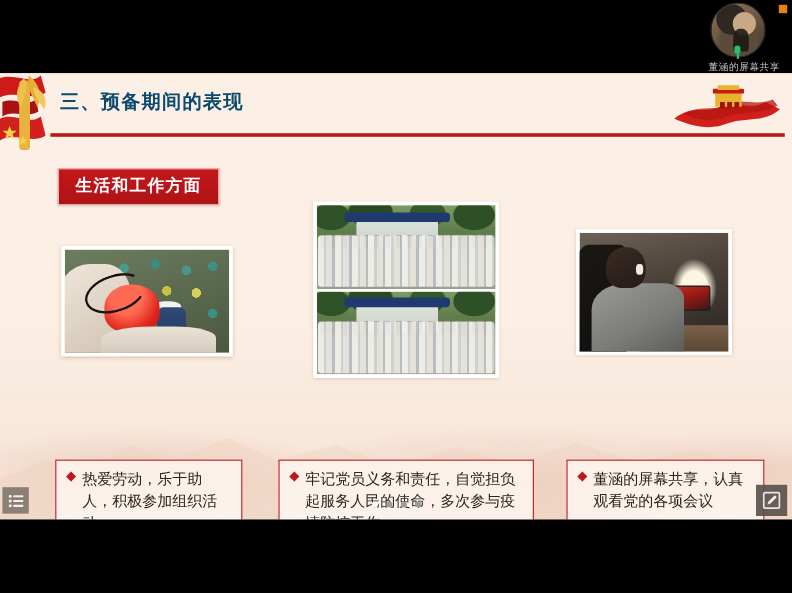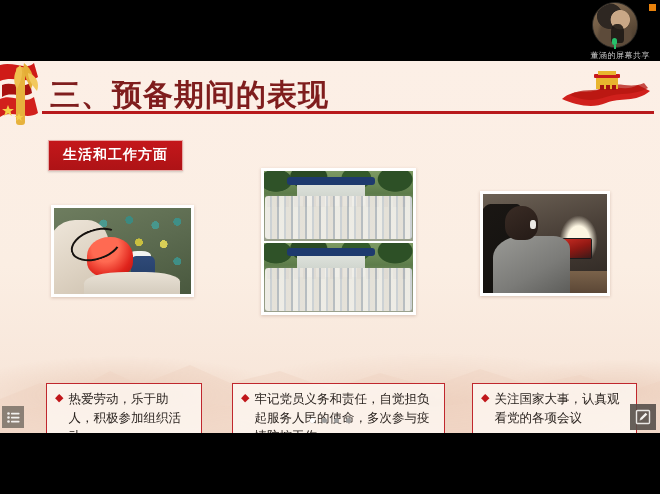--- a/index.html
+++ b/index.html
@@ -56,22 +56,22 @@
       radial-gradient(ellipse 240px 56px at 120px 112px, #cf9877 0%, rgba(207,152,119,0) 70%),
       radial-gradient(ellipse 300px 70px at 430px 120px, #d7a183 0%, rgba(215,161,131,0) 72%),
       radial-gradient(ellipse 180px 46px at 620px 108px, #d4a184 0%, rgba(212,161,132,0) 70%);
   }
   .watermark svg { position: absolute; left: 0; bottom: 0; width: 660px; height: 120px; }
 
   
   .header { position: absolute; left: 0; top: 0; width: 660px; height: 70px; }
   .header-rule { position: absolute; left: 42px; top: 50px; width: 612px; height: 3px;
                  background: #b8191b; }
-  .header-title { position: absolute; left: 50px; top: 14px; font-size: 30px;
-                  font-weight: bold; color: #7f1d1d; letter-spacing: 1px;
+  .header-title { position: absolute; left: 50px; top: 14px; font-size: 16px;
+                  font-weight: bold; color: #0c4a6e; letter-spacing: 1px;
                   font-family: Liberation Serif, serif; }
 
   
   .emblem-left { position: absolute; left: 0; top: -2px; width: 46px; height: 72px; }
   
   .emblem-right { position: absolute; right: 8px; top: 4px; width: 92px; height: 46px; }
 
   
   .subbanner { position: absolute; left: 48px; top: 79px; padding: 5px 14px 6px;
     background: linear-gradient(180deg, #c4171b 0%, #ae1316 100%);
@@ -309,21 +309,21 @@
     <div class="caption" id="caption-1">
       <span class="bullet">◆</span>
       <span class="ctext">热爱劳动，乐于助人，积极参加组织活动</span>
     </div>
     <div class="caption" id="caption-2">
       <span class="bullet">◆</span>
       <span class="ctext">牢记党员义务和责任，自觉担负起服务人民的使命，多次参与疫情防控工作</span>
     </div>
     <div class="caption" id="caption-3">
       <span class="bullet">◆</span>
-      <span class="ctext">关注国家大事，认真观看党的各项会议</span>
+      <span class="ctext">董涵的屏幕共享，认真观看党的各项会议</span>
     </div>
 
     <div class="dots">
       <div class="dot active"></div>
       <div class="dot"></div>
       <div class="dot"></div>
       <div class="dot"></div>
     </div>
 
     <div class="tool-btn" id="thumbs-btn">

